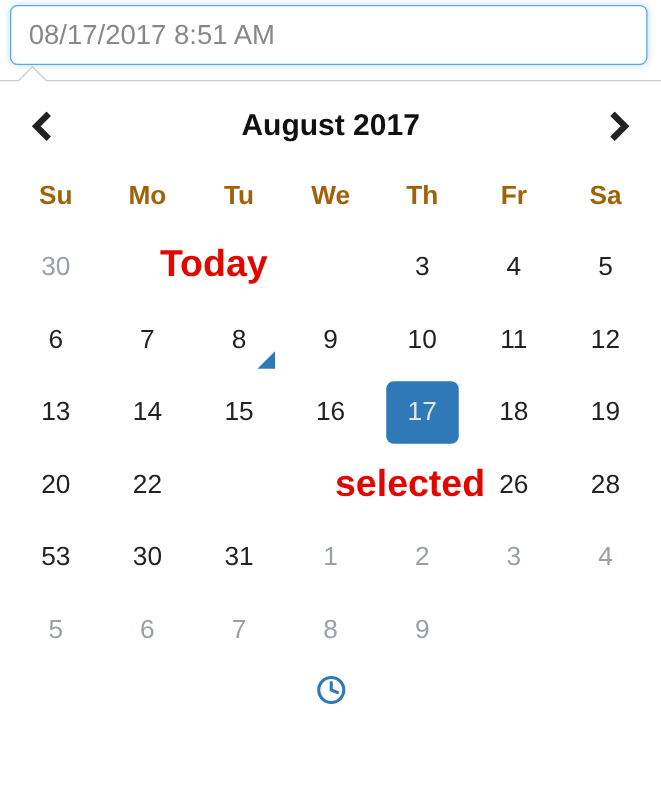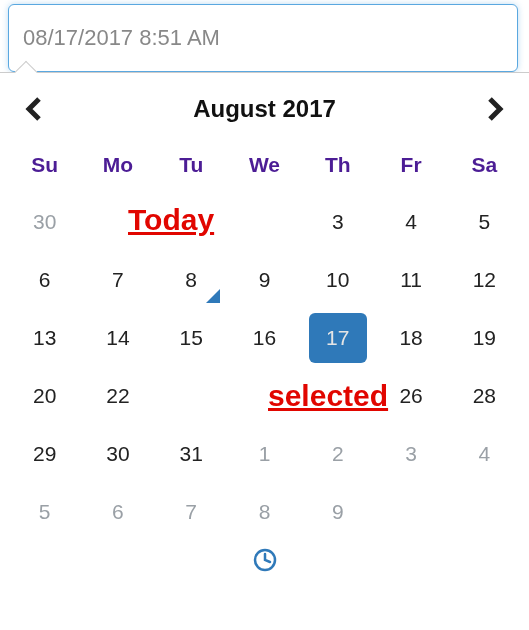--- a/index.html
+++ b/index.html
@@ -6,31 +6,32 @@
     body {
       font-family: -apple-system, BlinkMacSystemFont, "Segoe UI", Arial, sans-serif;
       background: #fff;
       width: 529px;
       height: 630px;
       overflow: hidden;
     }
     .datetime-input {
       width: 510px;
       margin: 4px 8px 0 8px;
-      padding: 20px 14px;
+      padding: 10px 14px;
       font-size: 22px;
       color: #888;
       border: 1px solid #5aa8e0;
       border-radius: 6px;
       outline: none;
       box-shadow: 0 0 6px rgba(90,168,224,0.4);
       background: #fff;
     }
     .picker-wrap {
       position: relative;
+      margin-top: 12px;
     }
     .picker-arrow {
       position: absolute;
       top: -8px;
       left: 18px;
       width: 16px;
       height: 16px;
       background: #fff;
       border-left: 1px solid #ccc;
       border-top: 1px solid #ccc;
@@ -63,21 +64,21 @@
       color: #111;
     }
     .grid {
       display: grid;
       grid-template-columns: repeat(7, 1fr);
       text-align: center;
     }
     .dow {
       font-size: 21px;
       font-weight: 700;
-      color: #4c1d95;
+      color: #a16207;
       padding: 10px 0 16px 0;
       text-align: center;
     }
     .day {
       font-size: 21px;
       color: #222;
       height: 58px;
       display: flex;
       align-items: center;
       justify-content: center;
@@ -109,21 +110,20 @@
       justify-content: center;
     }
     .annotation {
       position: absolute;
       color: #e10600;
       font-size: 30px;
       font-weight: 700;
       pointer-events: none;
       z-index: 5;
       white-space: nowrap;
-      text-decoration: underline;
     }
     .footer {
       display: flex;
       justify-content: center;
       padding: 4px 0 8px 0;
     }
     .clock-btn {
       width: 30px;
       height: 30px;
       display: flex;
@@ -193,21 +193,21 @@
         </div>
         <div class="day">18</div>
         <div class="day">19</div>
         <div class="day">20</div>
         <div class="day">22</div>
         <div class="day"></div>
         <div class="day"></div>
         <div class="day"></div>
         <div class="day">26</div>
         <div class="day">28</div>
-        <div class="day">29</div>
+        <div class="day">53</div>
         <div class="day">30</div>
         <div class="day">31</div>
         <div class="day outside">1</div>
         <div class="day outside">2</div>
         <div class="day outside">3</div>
         <div class="day outside">4</div>
         <div class="day outside">5</div>
         <div class="day outside">6</div>
         <div class="day outside">7</div>
         <div class="day outside">8</div>

